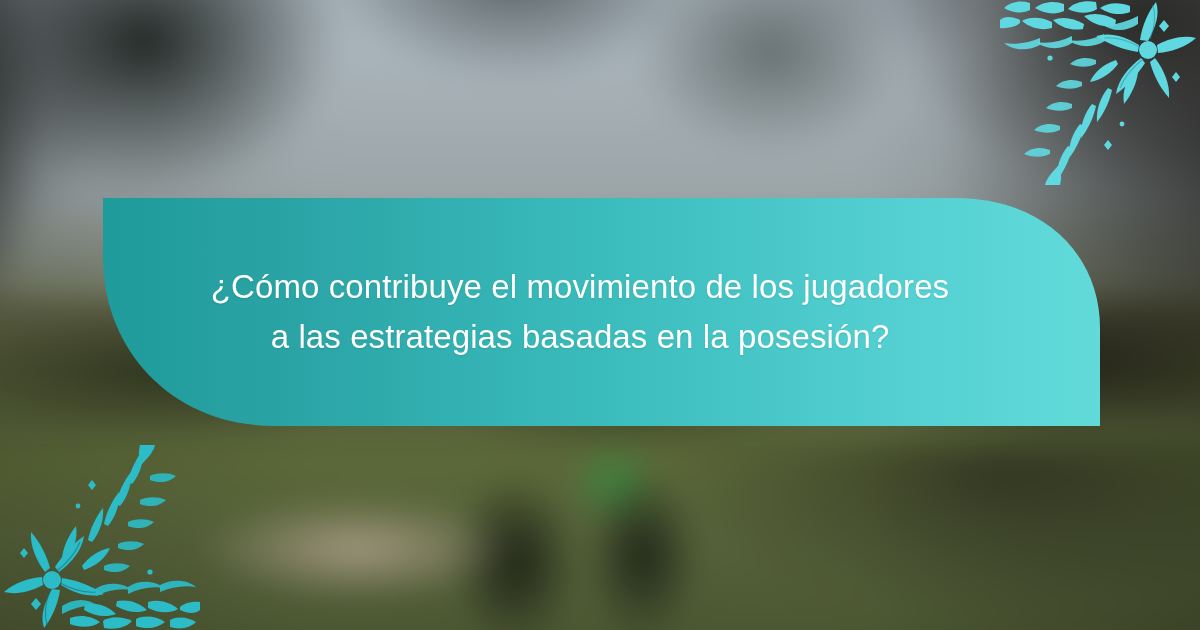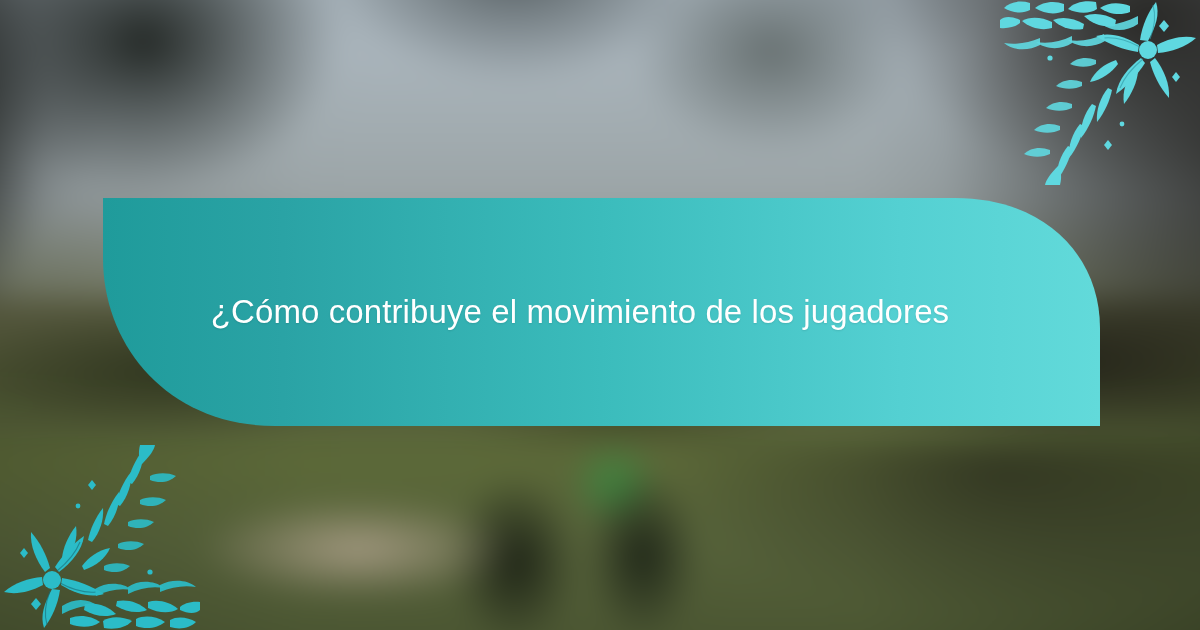--- a/index.html
+++ b/index.html
@@ -148,20 +148,21 @@
                C 1045 0 1100 58 1100 130
                L 1100 228
                L 275 228
                C 170 228 103 150 103 60
                Z" fill="url(#bannerGrad)"></path>
     </svg>
   </div>
 
   <div class="banner-text">
     <div class="line">¿Cómo contribuye el movimiento de los jugadores</div>
+    <div class="line">a las estrategias basadas en la posesión?</div>
   </div>
 
   <div class="ornament" id="orn-tr">
     <svg viewBox="0 0 200 185" aria-hidden="true">
       <g fill="#5fd8e0" transform="translate(200,0) scale(-1,1)">
 
         <circle cx="52" cy="50" r="9"></circle>
 
         <path d="M52 41 C 44 26 40 14 44 2 C 52 12 58 26 60 40 Z"></path>
         <path d="M61 45 C 76 36 90 32 104 36 C 92 44 76 50 62 52 Z"></path>

